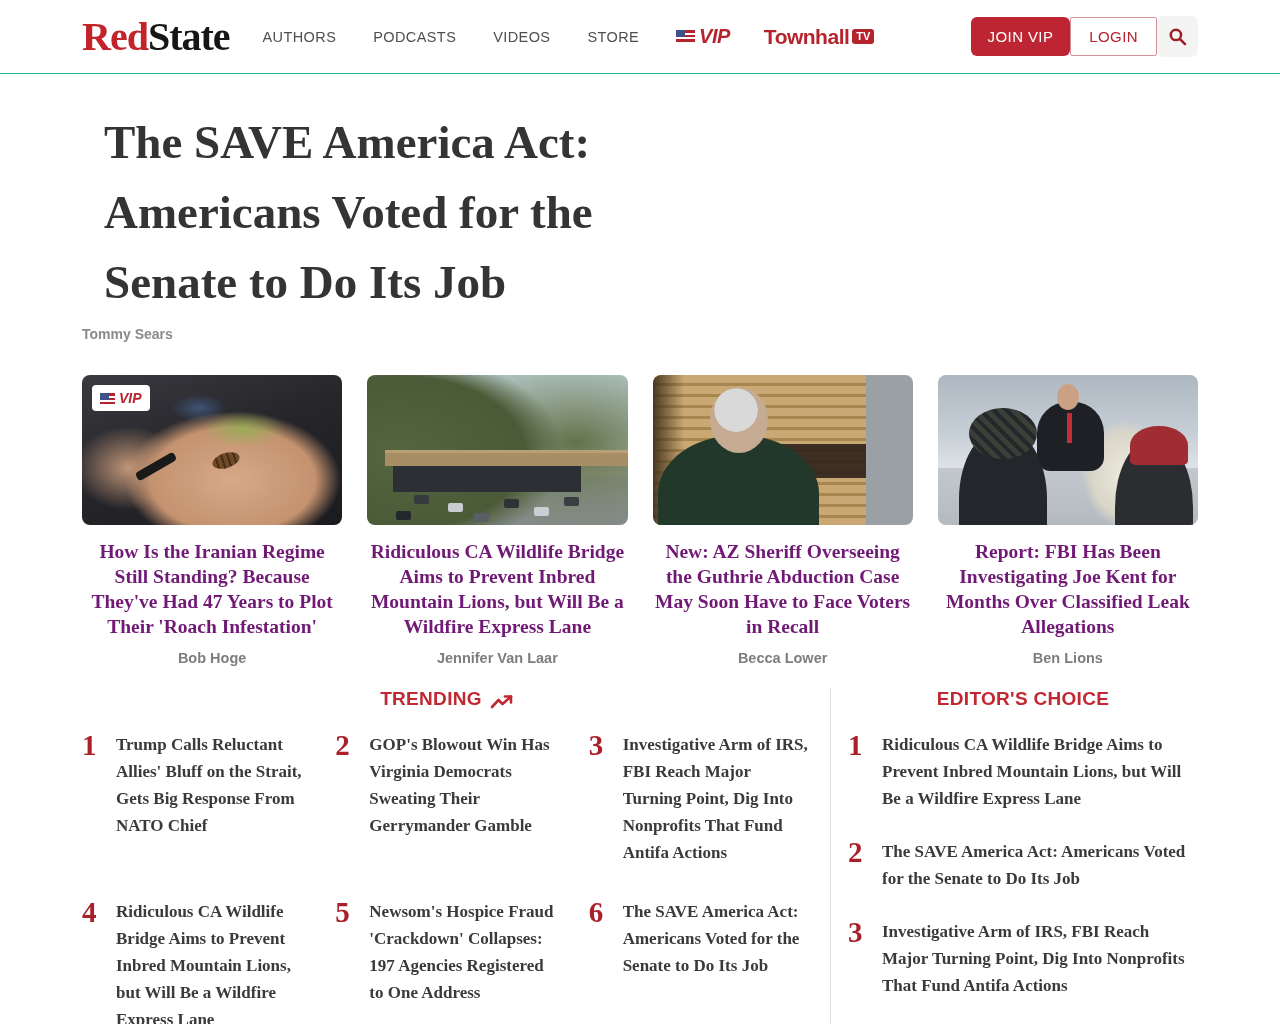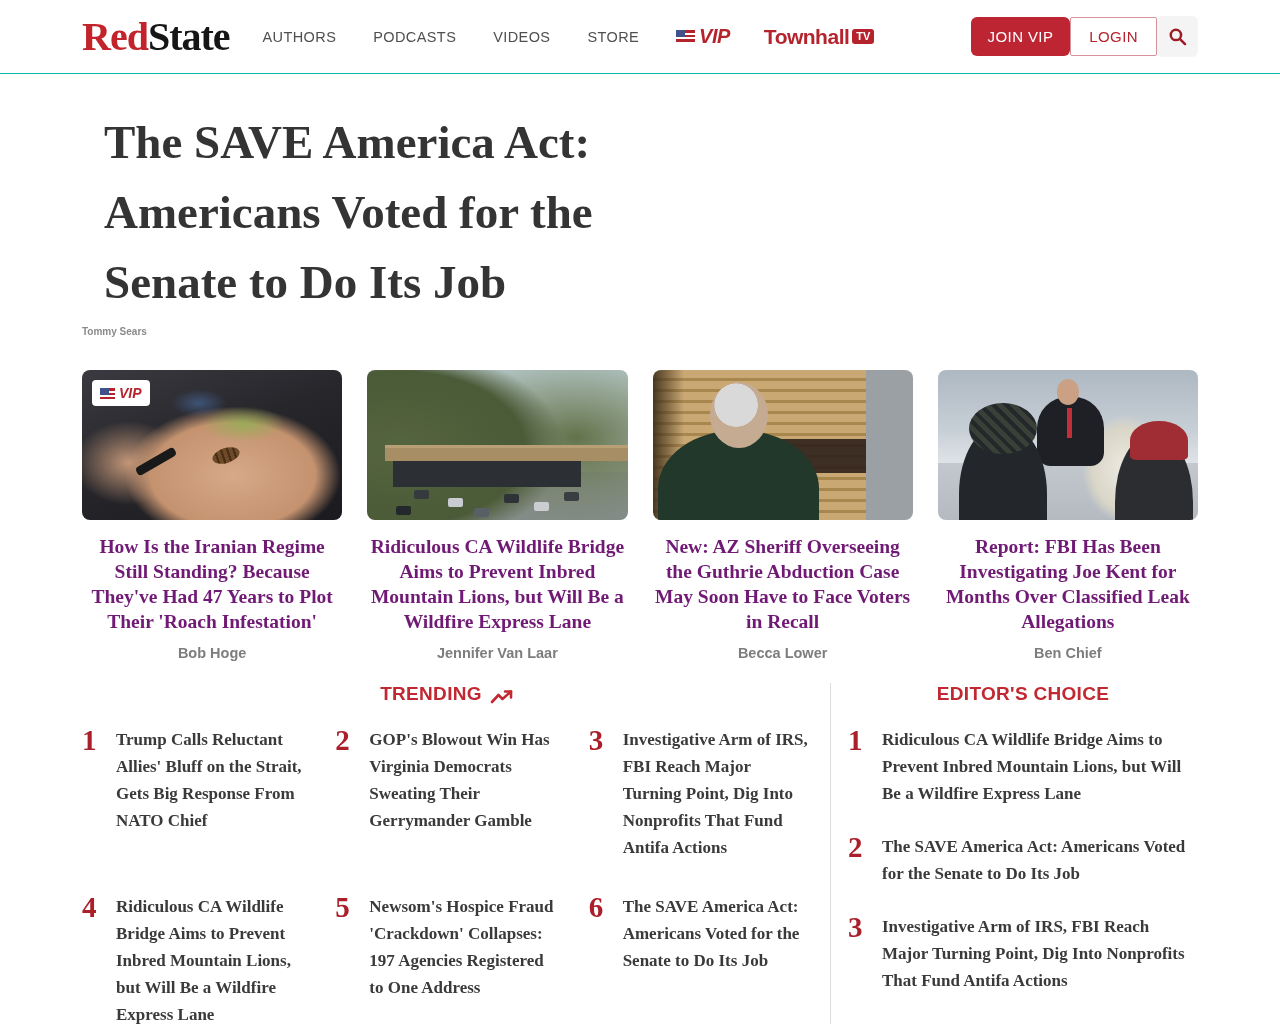--- a/index.html
+++ b/index.html
@@ -32,21 +32,21 @@
   .btn-login { background:#fff; color:#b5232d; border:1px solid #d4929a; border-radius:2px;
                font-size:15px; letter-spacing:.4px; padding:10px 18px; cursor:pointer;
                font-family:"Liberation Sans", sans-serif; }
   .btn-search { width:41px; height:41px; background:#f4f4f4; border:none; border-radius:6px;
                 display:flex; align-items:center; justify-content:center; cursor:pointer; }
 
   
   .hero { margin-top:33px; }
   .hero-title { font-family:"Liberation Serif", serif; font-weight:600; font-size:47px;
                 line-height:70px; color:#343434; max-width:680px; cursor:pointer;margin-left:22px; }
-  .hero-author { margin-top:9px; font-size:10px; font-weight:700; color:#8a8a8a; cursor:pointer; }
+  .hero-author { margin-top:9px; font-size:14px; font-weight:700; color:#8a8a8a; cursor:pointer; }
 
   
   .cards { margin-top:33px; display:grid; grid-template-columns:repeat(4,1fr); gap:25px; }
   .card-img { position:relative; height:150px; border-radius:8px; overflow:hidden; cursor:pointer; }
   .vip-badge { position:absolute; top:10px; left:10px; background:#fff; border-radius:4px;
                display:flex; align-items:center; gap:4px; padding:5px 8px; }
   .vip-badge .flag { width:15px; height:11px; }
   .vip-badge-text { font-style:italic; font-weight:800; font-size:14px; color:#b5232d; }
   .card-title { margin-top:14px; text-align:center; font-family:"Liberation Serif", serif;
                 font-weight:600; font-size:19.5px; line-height:25px; color:#701a75; cursor:pointer; }
@@ -207,21 +207,21 @@
       <div class="card-img img-kent">
         <div class="kent-suit"></div>
         <div class="kent-head"></div>
         <div class="kent-tie"></div>
         <div class="helmet-left"></div>
         <div class="helmet-top"></div>
         <div class="cap-right"></div>
         <div class="cap-top"></div>
       </div>
       <h3 class="card-title">Report: FBI Has Been Investigating Joe Kent for Months Over Classified Leak Allegations</h3>
-      <div class="card-author">Ben Chief</div>
+      <div class="card-author">Ben Lions</div>
     </article>
 
   </section>
 
   <section class="lists-row">
 
     <div class="trending-col">
       <div class="list-heading">
         <span>TRENDING</span>
         <svg width="24" height="16" viewBox="0 0 24 16" fill="none" stroke="#c22832" stroke-width="2.6" stroke-linecap="round" stroke-linejoin="round">

